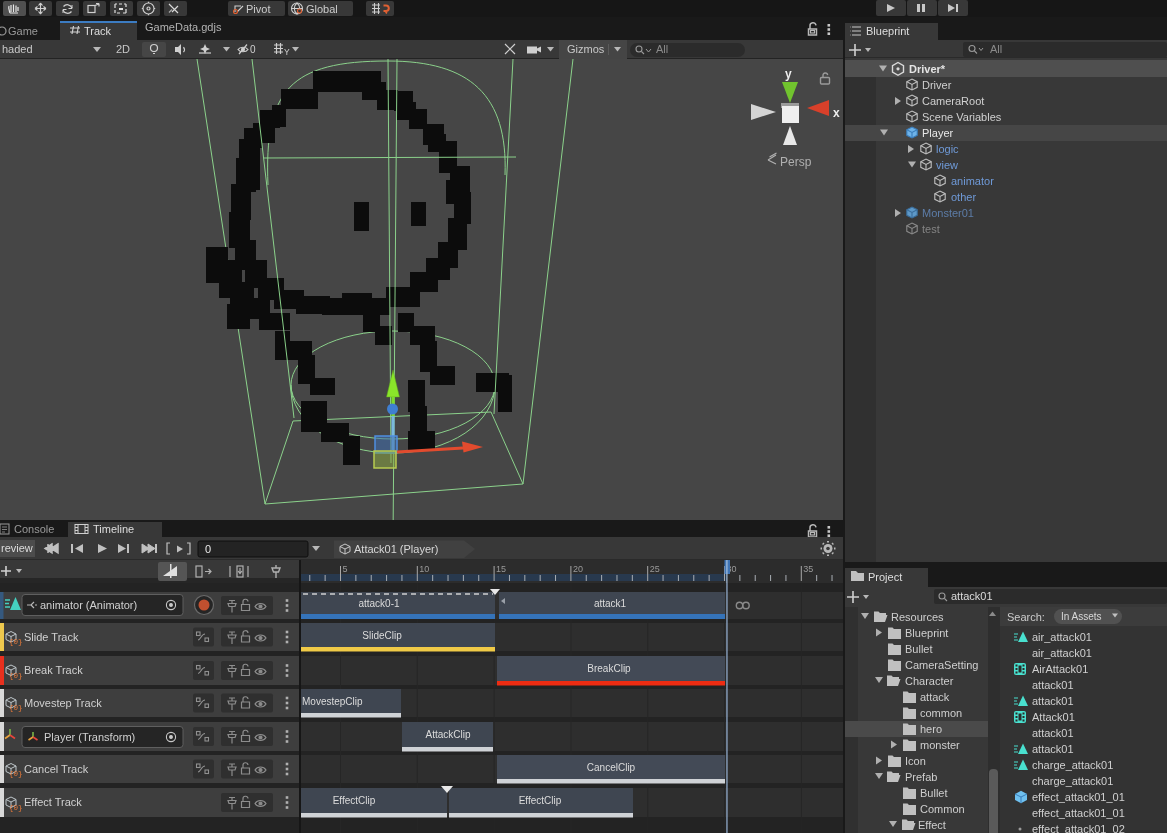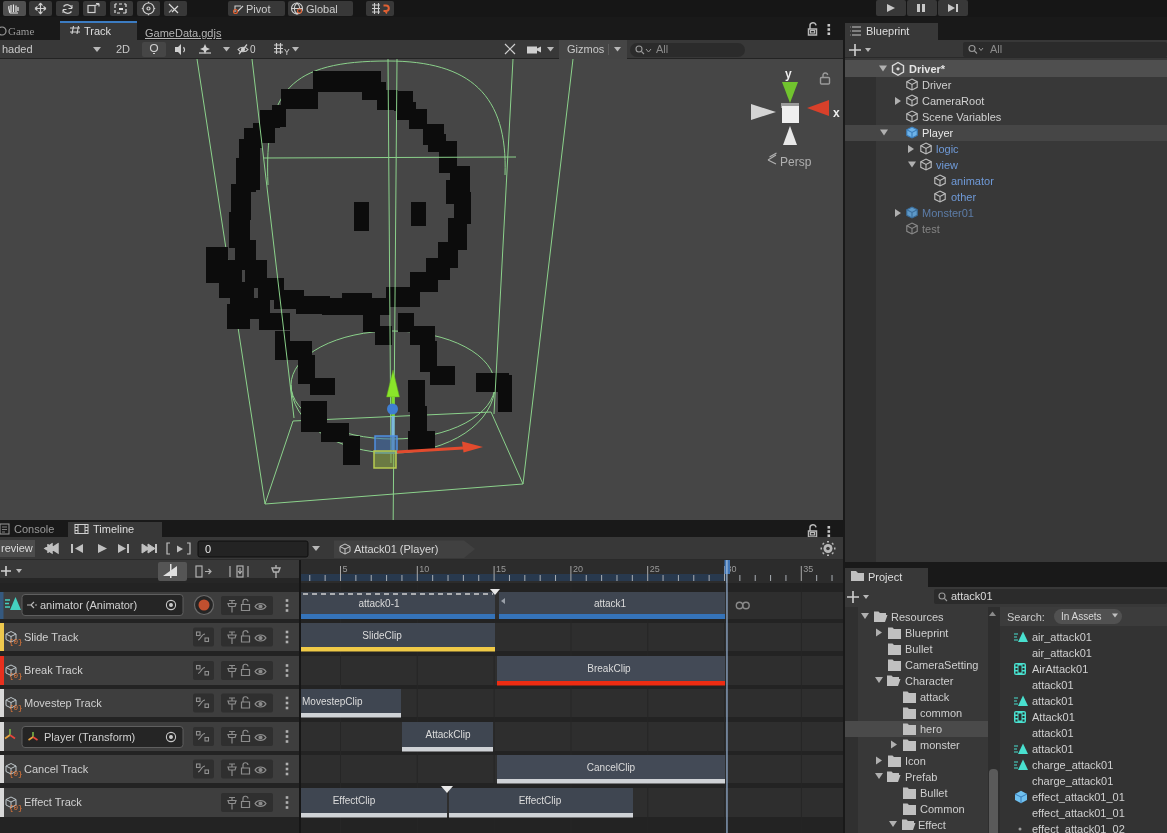--- a/index.html
+++ b/index.html
@@ -77,23 +77,23 @@
   <path d="M887,4 l8,4 -8,4 z" fill="#c8c8c8"></path>
   <rect x="917" y="4" width="3" height="8" fill="#c8c8c8"></rect>
   <rect x="922" y="4" width="3" height="8" fill="#c8c8c8"></rect>
   <path d="M948,4 l7,4 -7,4 z" fill="#c8c8c8"></path>
   <rect x="956" y="4" width="2" height="8" fill="#c8c8c8"></rect>
 </svg>
 
 <div class="abs tabrow" style="left:0;top:17px;width:843px;height:23px;"></div>
 <div class="abs" style="left:60px;top:21px;width:77px;height:2px;background:#3c7cc2;"></div>
 <div class="tab" style="left:60px;top:23px;width:77px;height:17px;"></div>
-<div class="abs" style="left:8px;top:25px;color:#9a9a9a;font-family:Liberation Serif, serif;">Game</div>
+<div class="abs" style="left:8px;top:25px;color:#9a9a9a;">Game</div>
 <div class="abs" style="left:84px;top:25px;color:#dedede;">Track</div>
-<div class="abs" style="left:145px;top:27px;color:#b4b4b4;text-decoration:underline;">GameData.gdjs</div>
+<div class="abs" style="left:145px;top:21px;color:#b4b4b4;">GameData.gdjs</div>
 <svg class="abs" style="left:0;top:17px;" width="160" height="23" viewBox="0 0 160 23">
   <circle cx="2" cy="14" r="4" fill="none" stroke="#9a9a9a" stroke-width="1.2"></circle>
   <g stroke="#cfcfcf" stroke-width="1.2" fill="none">
     <path d="M70,11 h10 M70,15 h10 M73.5,9 l-1.5,8 M78.5,9 l-1.5,8"></path>
   </g>
 </svg>
 
 <svg class="abs" style="left:800px;top:17px;" width="43" height="23" viewBox="0 0 43 23">
   <g stroke="#b8b8b8" stroke-width="1.5" fill="none">
     <rect x="8.5" y="12" width="8" height="6"></rect>

